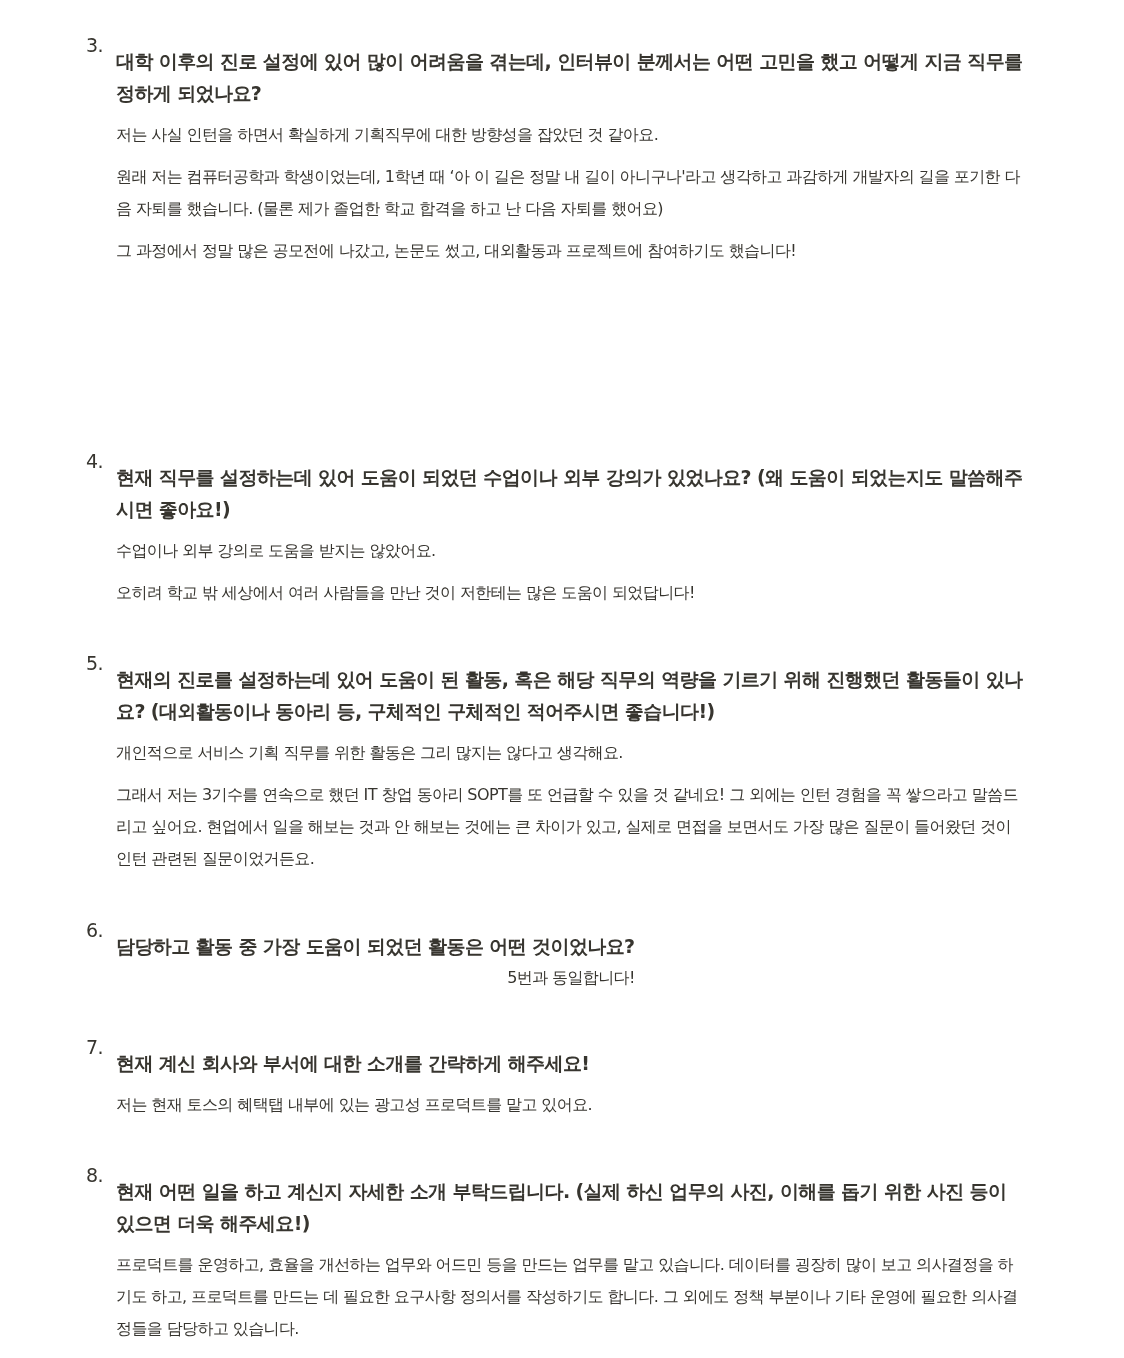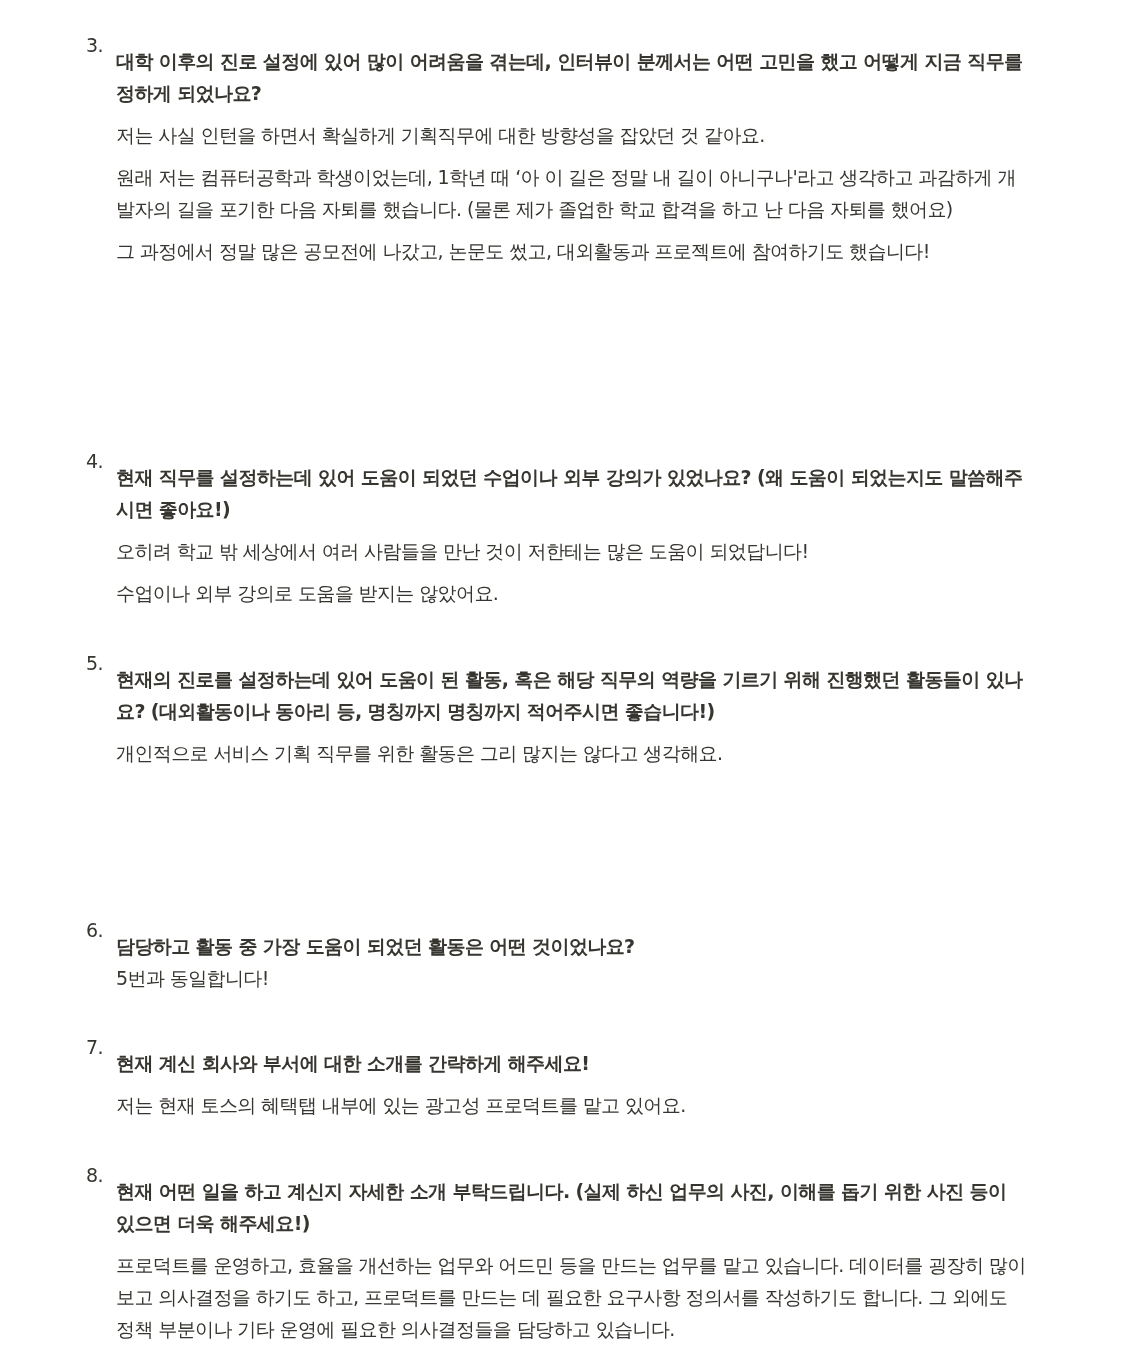--- a/index.html
+++ b/index.html
@@ -37,27 +37,27 @@
       width: 30px;
       font-weight: normal;
     }
     .q-text {
       flex: 1;
       white-space: normal;
       margin-top: 16px;
     }
     .answer {
       margin-left: 30px;
-      font-size: 19px;
+      font-size: 16px;
       line-height: 32px;
       letter-spacing: -0.6px;
       color: #37352f;
       margin-top: 10px;
     }
-    .answer.tight { margin-top: 0; }
+    .answer.tight { margin-top: 0; text-align: center; }
   </style>
 </head>
 <body>
 
 <div class="doc">
 
   <div class="qa" style="top:29px;">
     <div class="question">
       <span class="q-num">3.</span>
       <span class="q-text">대학 이후의 진로 설정에 있어 많이 어려움을 겪는데, 인터뷰이 분께서는 어떤 고민을 했고 어떻게 지금 직무를 정하게 되었나요?</span>
@@ -65,30 +65,31 @@
     <div class="answer">저는 사실 인턴을 하면서 확실하게 기획직무에 대한 방향성을 잡았던 것 같아요.</div>
     <div class="answer">원래 저는 컴퓨터공학과 학생이었는데, 1학년 때 ‘아 이 길은 정말 내 길이 아니구나'라고 생각하고 과감하게 개발자의 길을 포기한 다음 자퇴를 했습니다. (물론 제가 졸업한 학교 합격을 하고 난 다음 자퇴를 했어요)</div>
     <div class="answer">그 과정에서 정말 많은 공모전에 나갔고, 논문도 썼고, 대외활동과 프로젝트에 참여하기도 했습니다!</div>
   </div>
 
   <div class="qa" style="top:445px;">
     <div class="question">
       <span class="q-num">4.</span>
       <span class="q-text">현재 직무를 설정하는데 있어 도움이 되었던 수업이나 외부 강의가 있었나요? (왜 도움이 되었는지도 말씀해주시면 좋아요!)</span>
     </div>
+    <div class="answer">수업이나 외부 강의로 도움을 받지는 않았어요.</div>
     <div class="answer">오히려 학교 밖 세상에서 여러 사람들을 만난 것이 저한테는 많은 도움이 되었답니다!</div>
-    <div class="answer">수업이나 외부 강의로 도움을 받지는 않았어요.</div>
   </div>
 
   <div class="qa" style="top:647px;">
     <div class="question">
       <span class="q-num">5.</span>
-      <span class="q-text">현재의 진로를 설정하는데 있어 도움이 된 활동, 혹은 해당 직무의 역량을 기르기 위해 진행했던 활동들이 있나요? (대외활동이나 동아리 등, 명칭까지 명칭까지 적어주시면 좋습니다!)</span>
+      <span class="q-text">현재의 진로를 설정하는데 있어 도움이 된 활동, 혹은 해당 직무의 역량을 기르기 위해 진행했던 활동들이 있나요? (대외활동이나 동아리 등, 구체적인 구체적인 적어주시면 좋습니다!)</span>
     </div>
     <div class="answer">개인적으로 서비스 기획 직무를 위한 활동은 그리 많지는 않다고 생각해요.</div>
+    <div class="answer">그래서 저는 3기수를 연속으로 했던 IT 창업 동아리 SOPT를 또 언급할 수 있을 것 같네요! 그 외에는 인턴 경험을 꼭 쌓으라고 말씀드리고 싶어요. 현업에서 일을 해보는 것과 안 해보는 것에는 큰 차이가 있고, 실제로 면접을 보면서도 가장 많은 질문이 들어왔던 것이 인턴 관련된 질문이었거든요.</div>
   </div>
 
   <div class="qa" style="top:914px;">
     <div class="question">
       <span class="q-num">6.</span>
       <span class="q-text">담당하고 활동 중 가장 도움이 되었던 활동은 어떤 것이었나요?</span>
     </div>
     <div class="answer tight">5번과 동일합니다!</div>
   </div>
 

